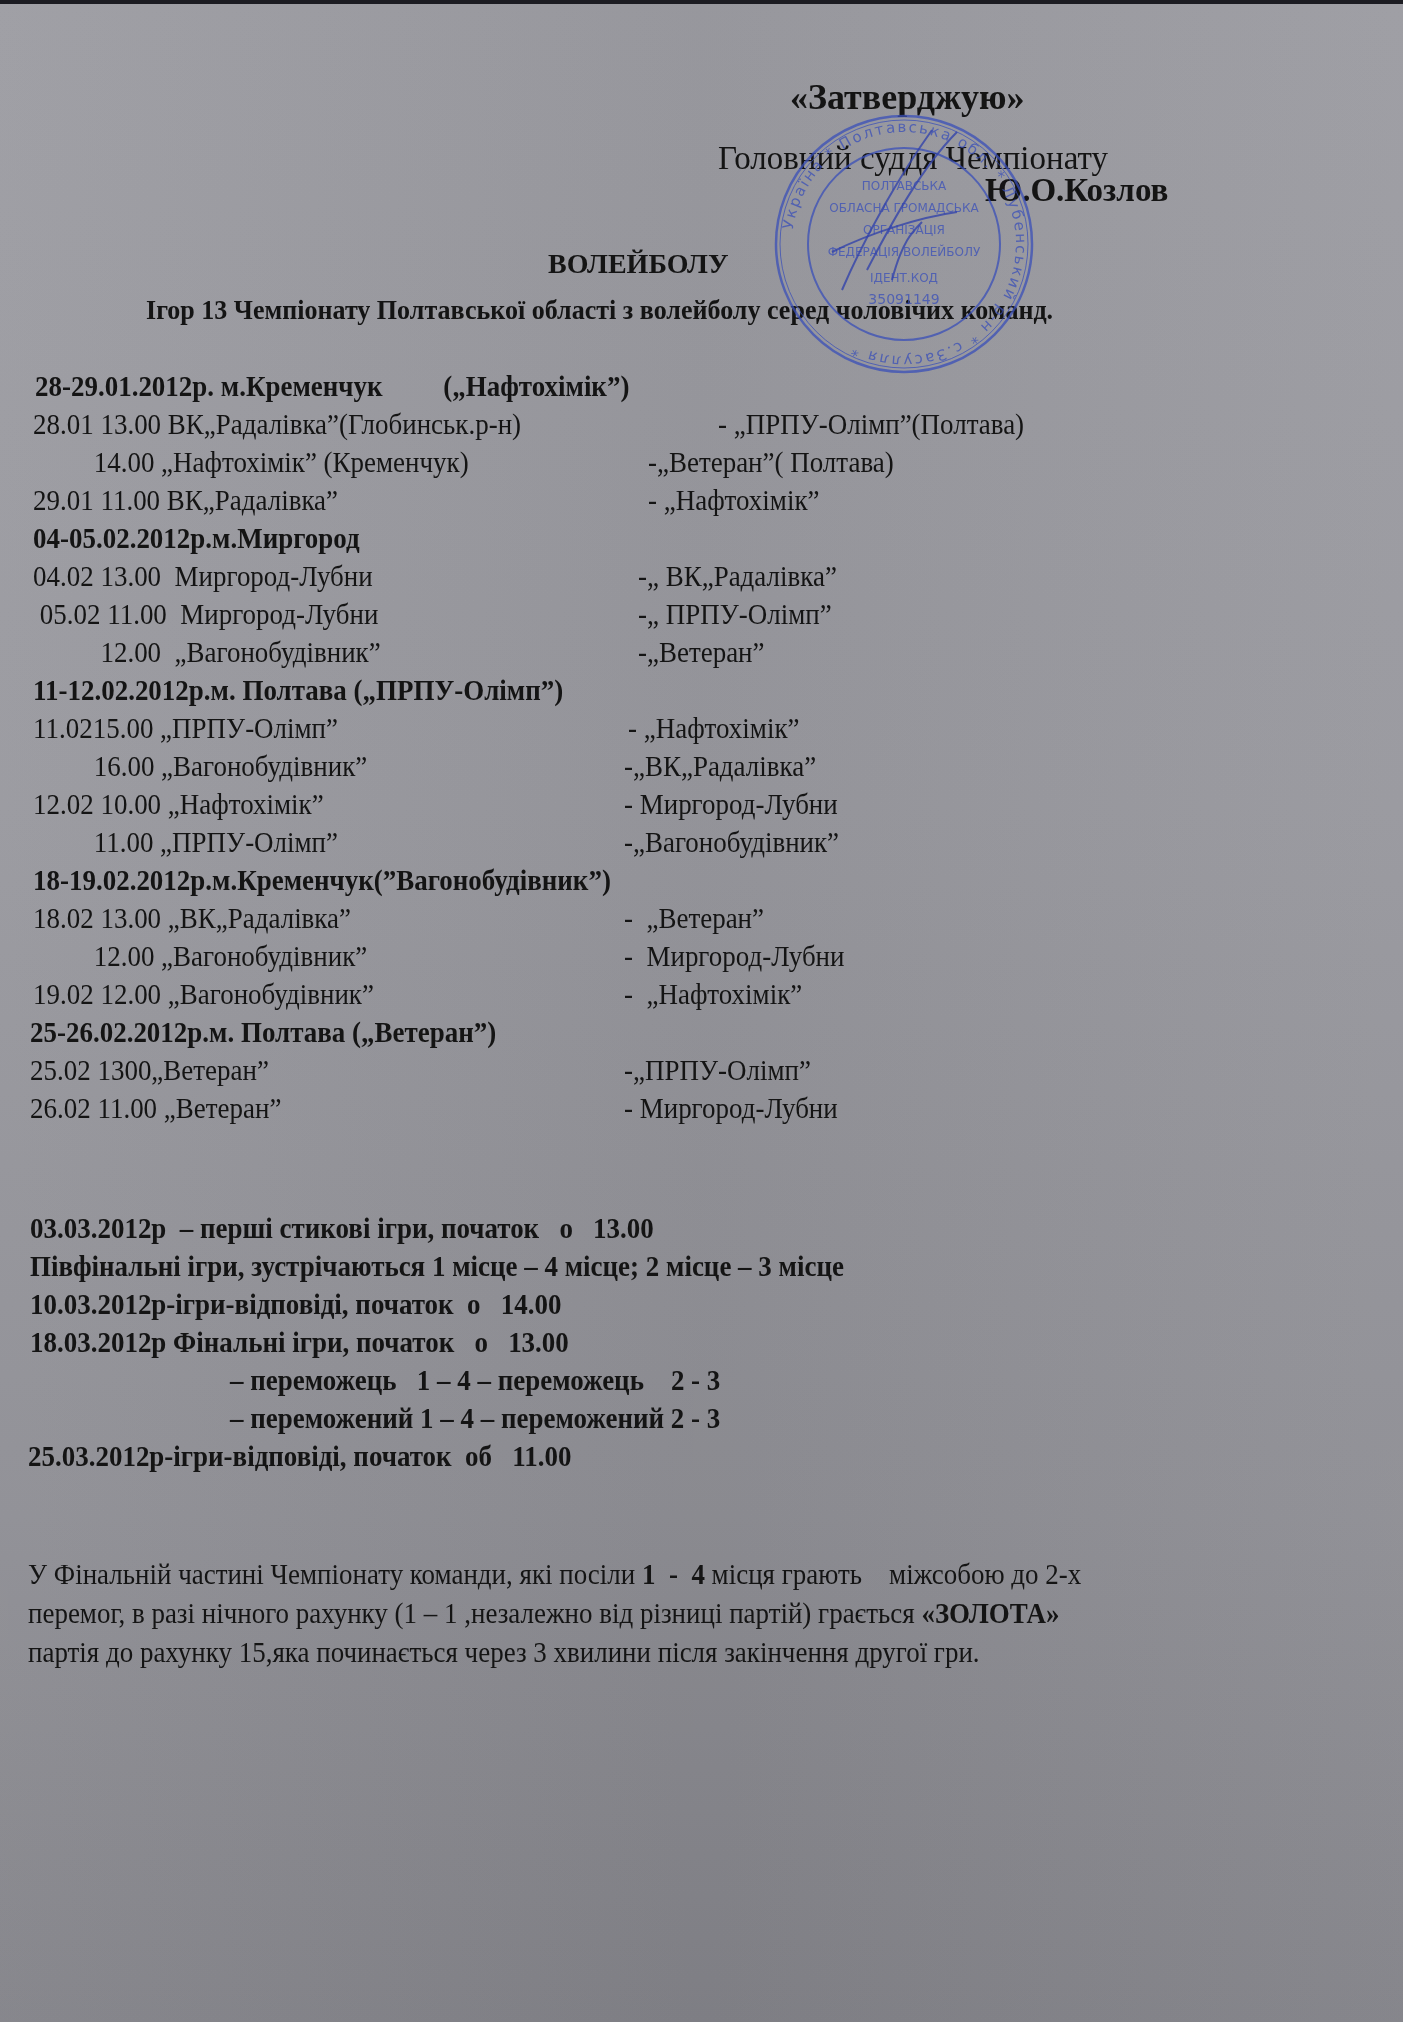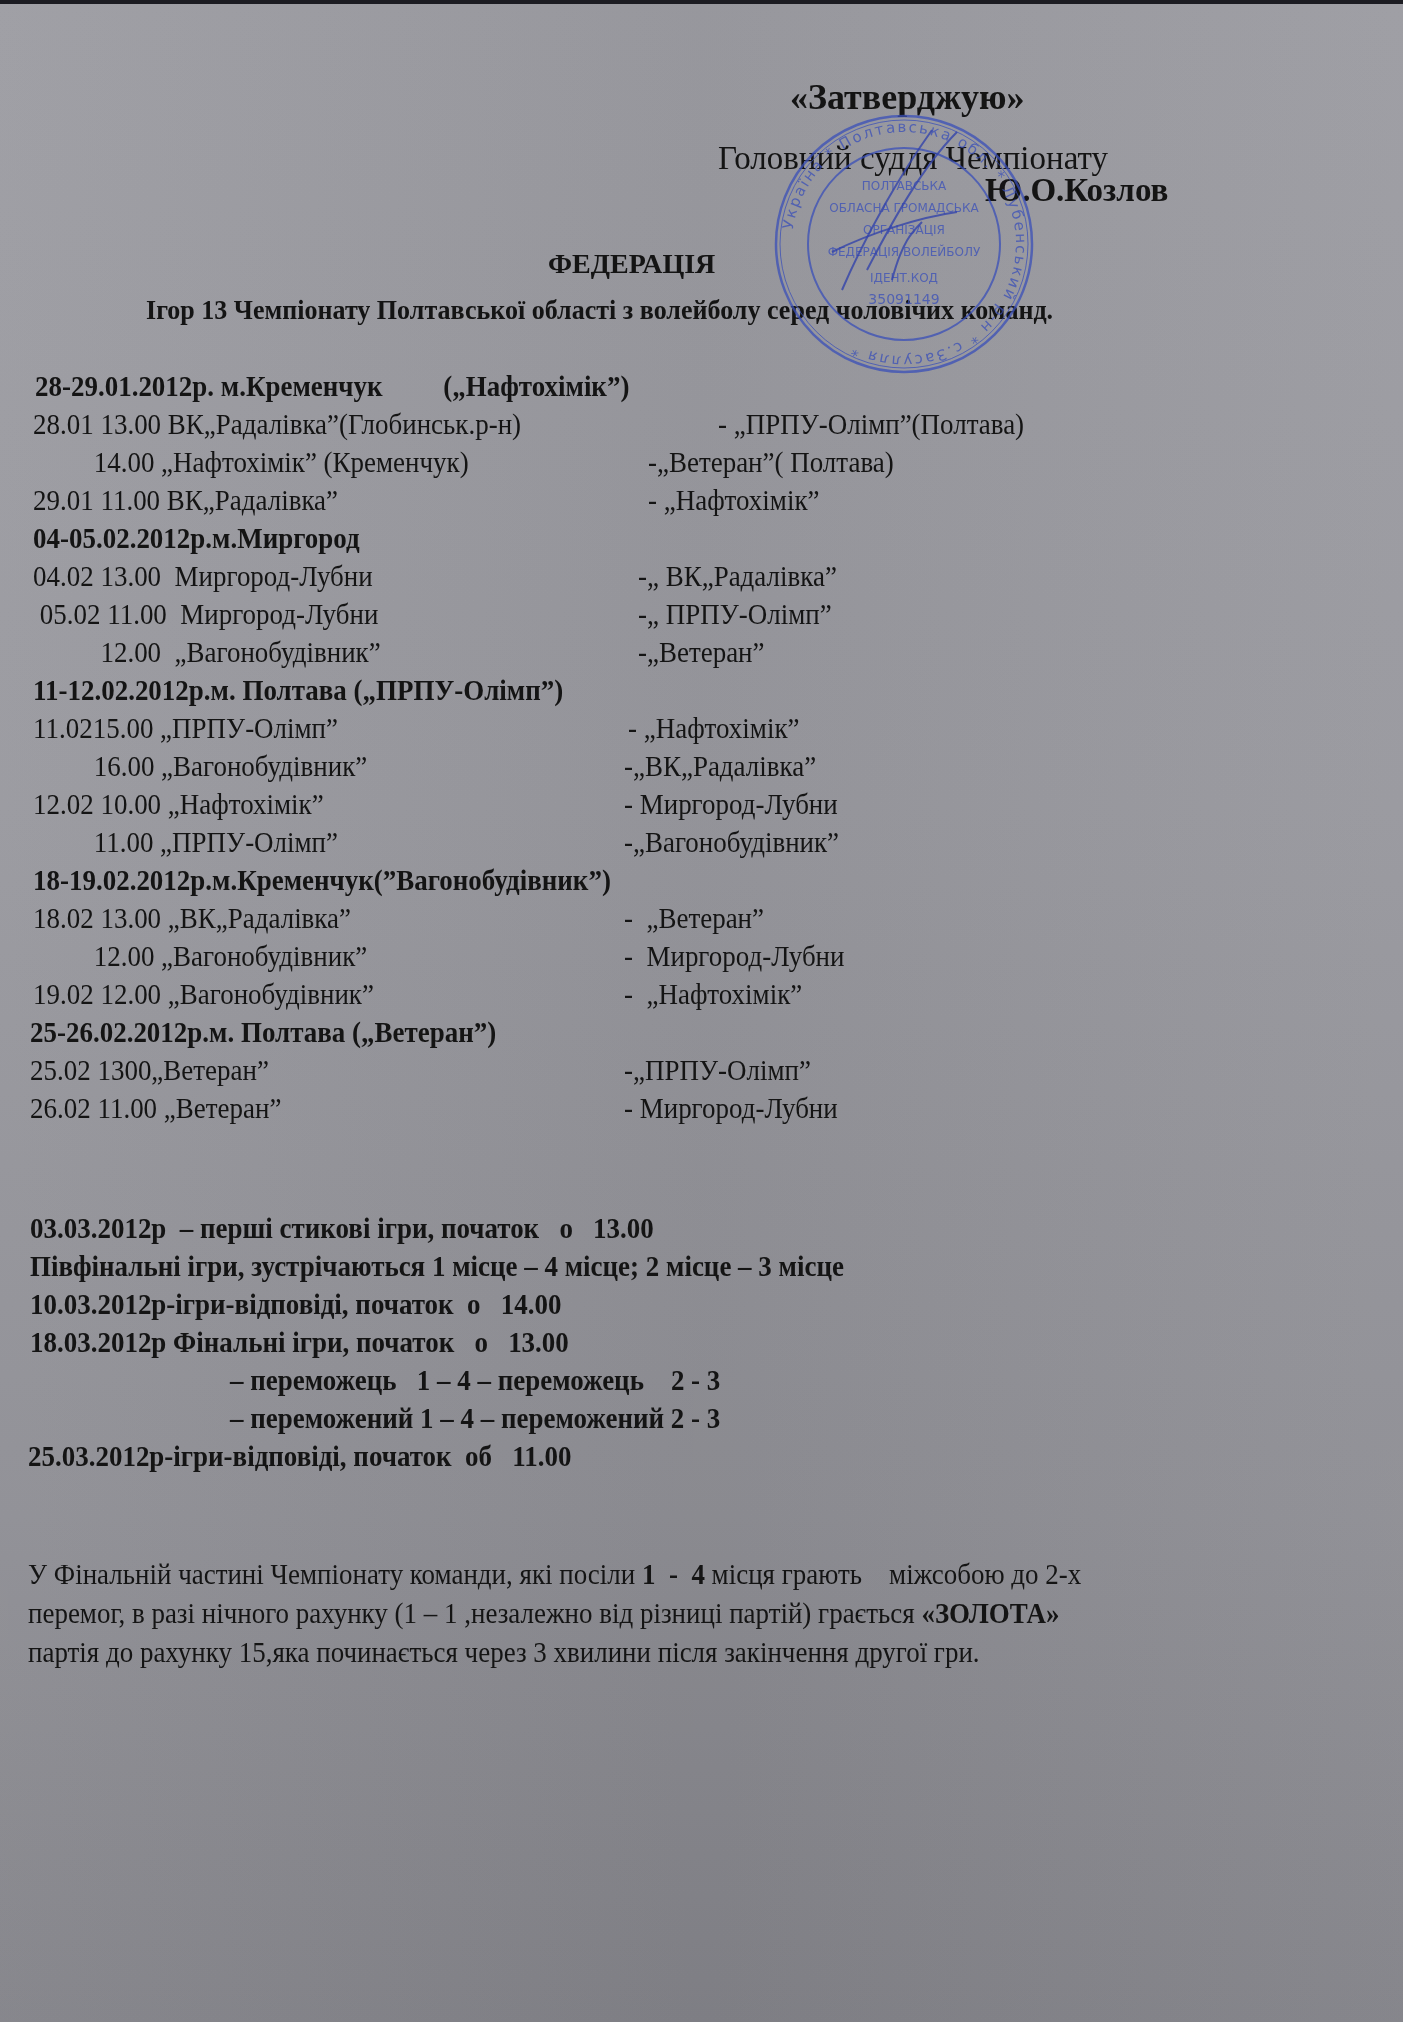--- a/index.html
+++ b/index.html
@@ -22,21 +22,21 @@
 </head>
 <body>
 
 <div class="topbar"></div>
 <div class="paper"></div>
 
 <div class="approve-title">«Затверджую»</div>
 <div class="approve-role">Головний суддя Чемпіонату</div>
 <div class="approve-name">Ю.О.Козлов</div>
 
-<div class="doc-title">ФЕДЕРАЦІЯ</div>
+<div class="doc-title">ВОЛЕЙБОЛУ</div>
 <div class="doc-sub">Ігор 13 Чемпіонату Полтавської області з волейболу серед чоловічих команд.</div>
 
 <svg class="stamp" viewBox="0 0 264 264">
   <defs>
     <path id="stampArc" d="M132,132 m-112,0 a112,112 0 1,1 224,0 a112,112 0 1,1 -224,0"></path>
   </defs>
   <g fill="none" stroke="#3a4fb8" stroke-opacity="0.75">
     <circle cx="132" cy="132" r="128" stroke-width="2.5"></circle>
     <circle cx="132" cy="132" r="124" stroke-width="1"></circle>
     <circle cx="132" cy="132" r="96" stroke-width="2"></circle>

